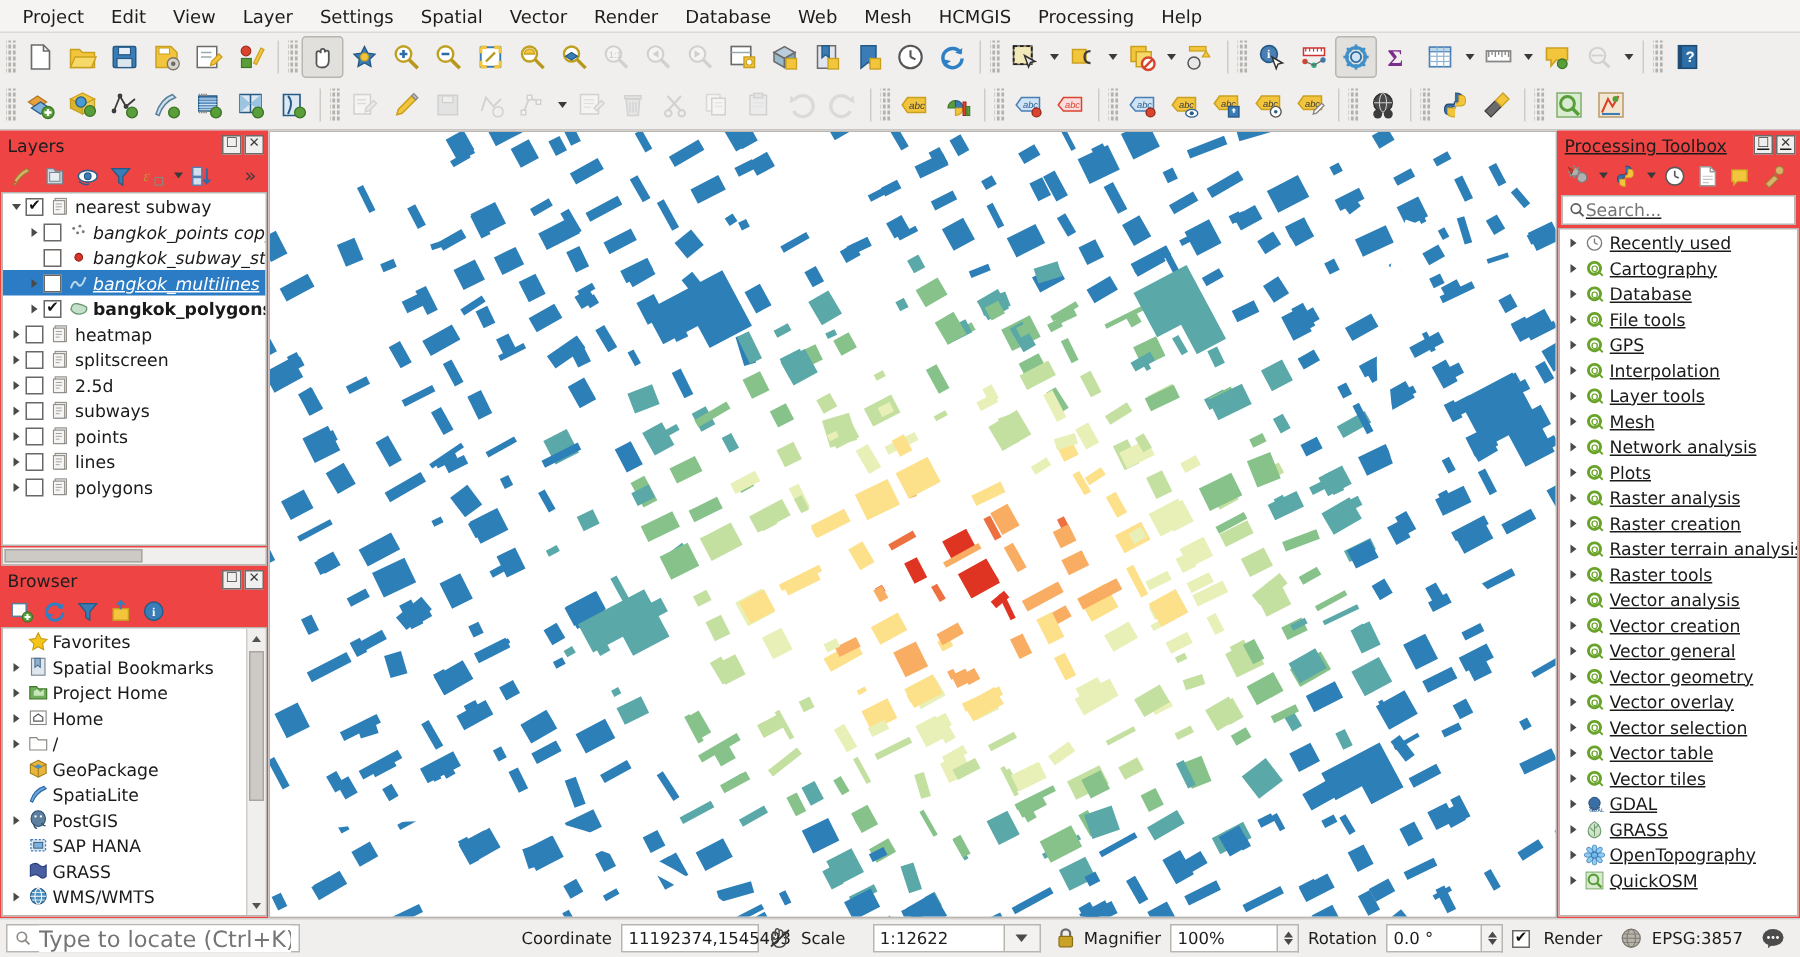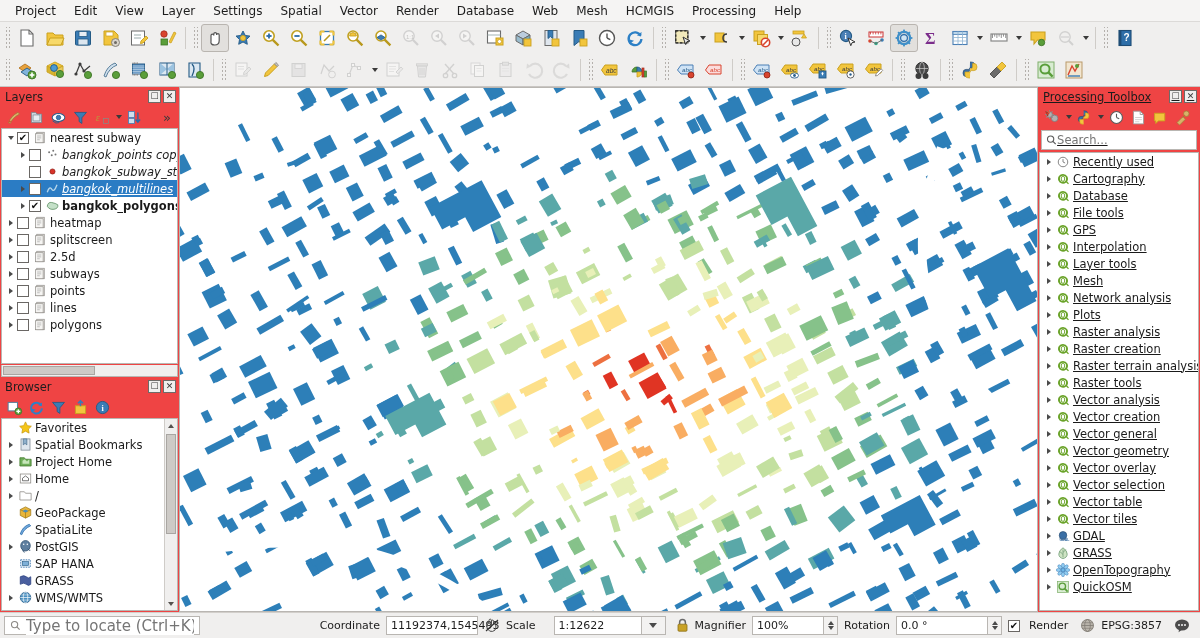--- a/index.html
+++ b/index.html
@@ -2386,21 +2386,21 @@
         <span>100%</span>
       </div>
       <div class="spin">
           <i class="u"></i>
           <i class="d"></i>
         </div>
     </div>
 
     <span class="slabel">Rotation</span>
     <div style="display:flex;">
-      <div class="sfield" style="width:92px;">
+      <div class="sfield" style="width:64px;">
         <span>0.0 °</span>
       </div>
       <div class="spin">
           <i class="u"></i>
           <i class="d"></i>
         </div>
     </div>
 
     <span class="cbx" id="render-cbx">✔</span>
     <span class="slabel">Render</span>

